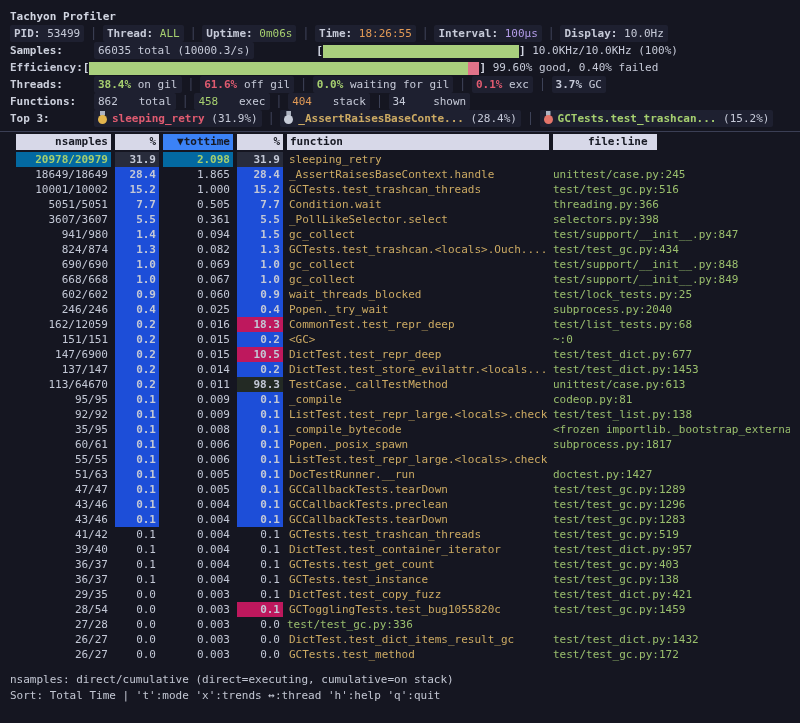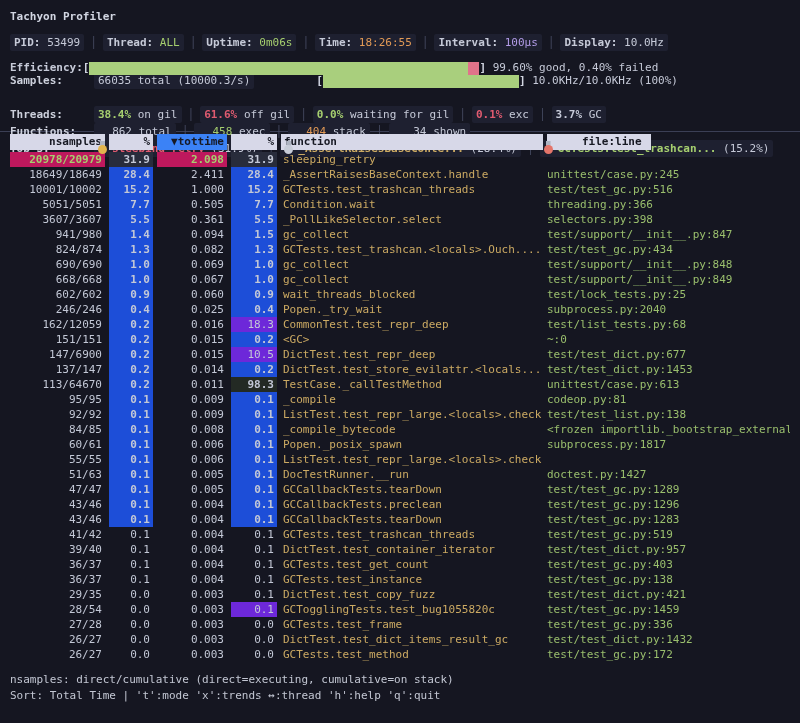--- a/index.html
+++ b/index.html
@@ -5,52 +5,52 @@
   html,body{margin:0;padding:0;background:#151621;}
   .screen{
     box-sizing:border-box;width:800px;height:723px;padding:8px 10px;
     background:#151621;color:#c6cad8;
     font-family:"DejaVu Sans Mono","Liberation Mono",monospace;
     font-size:11px;overflow:hidden;
   }
   .line{height:17px;line-height:17px;white-space:nowrap;}
   .b{font-weight:bold;}
   .title{font-weight:bold;color:#d2d6e2;}
-  .chip{background:#1e2030;border-radius:2px;padding:0 4px;display:inline-block;margin-top:9px;}
+  .chip{background:#1e2030;border-radius:2px;padding:0 4px;display:inline-block;}
   .sep{color:#454a61;margin:0 6px;}
-  .rowlabel{display:inline-block;min-width:84px;font-weight:bold;color:#ccd0dc;margin-top:30px;}
+  .rowlabel{display:inline-block;min-width:84px;font-weight:bold;color:#ccd0dc;}
   .green{color:#a6cf6f;}
   .red{color:#e05b70;}
   .orange{color:#e29a56;}
   .purple{color:#b39ce8;}
   .yellow{color:#ccaa63;}
-  .vnum{display:inline-block;min-width:34px;text-align:right;}
+  .vnum{display:inline-block;min-width:34px;text-align:left;}
   .bracket{color:#d2d6e2;font-weight:bold;}
   .bar{display:inline-block;height:13px;vertical-align:middle;background:#a9cf7d;}
   .bar-samples{width:196px;}
   .bar-eff{width:379px;}
   .bar-bad{display:inline-block;height:13px;vertical-align:middle;width:11px;background:#e0738a;}
   .divider{border-top:1px solid #3b3f55;margin:4px -10px 2px -10px;}
-  .grid{display:grid;grid-template-columns:95px 44px 70px 46px 262px 1fr;column-gap:4px;}
+  .grid{display:grid;grid-template-columns:95px 44px 70px 46px 262px 1fr;column-gap:4px;margin-left:6px;}
   .thead{height:16px;line-height:16px;margin-bottom:2px;}
   .th{background:#d7d8e8;color:#171923;font-weight:bold;padding:0 3px;}
   .th.right{text-align:right;}
   .th.sort{background:#3b82f6;}
   .th.fit{justify-self:start;min-width:66px;padding-left:35px;}
   .tr{height:15px;line-height:15px;}
   .td{white-space:pre;overflow:hidden;}
   .td.num{text-align:right;padding:0 3px;color:#c3c8d6;}
   .td.fn{color:#ccaa63;padding-left:2px;}
   .td.fl{color:#9abf6d;}
   .pc-p{color:#e05b70;font-weight:bold;background:#1d4ed8;}
-  .pc-ph{color:#ef5f79;font-weight:normal;background:#6d28d9;}
+  .pc-ph{color:#ef5f79;font-weight:bold;background:#be185d;}
   .pc-g{color:#a6cf6f;font-weight:bold;background:#232a24;}
   .pc-d{color:#8b91a6;}
   .pc-s{color:#a6cf6f;font-weight:bold;background:#282c3b;}
-  .tr.sel .ns,.tr.sel .tt{color:#a6cf6f;font-weight:bold;background:#be185d;}
+  .tr.sel .ns,.tr.sel .tt{color:#a6cf6f;font-weight:bold;background:#0369a1;}
   .footer{margin-top:10px;color:#c3c7d3;}
   .footer .line{height:16px;line-height:16px;}
   .medal{display:inline-block;width:9px;height:13px;position:relative;margin-right:5px;vertical-align:-2px;}
   .medal::before{content:"";position:absolute;top:0;left:2px;width:5px;height:7px;background:#aeb4c2;
     clip-path:polygon(0 0,100% 0,100% 55%,50% 100%,0 55%);}
   .medal::after{content:"";position:absolute;bottom:0;left:0;width:9px;height:9px;border-radius:50%;}
   .medal.gold::after{background:#e3b54d;}
   .medal.silver::after{background:#c7ccd8;}
   .medal.bronze::after{background:#e4756a;}
 </style>
@@ -100,21 +100,21 @@
       <div class="grid tr sel">
         <span class="td num ns">20978/20979</span>
         <span class="td num pc-s">31.9</span>
         <span class="td num tt">2.098</span>
         <span class="td num pc-s">31.9</span>
         <span class="td fn">sleeping_retry</span>
       </div>
       <div class="grid tr">
         <span class="td num ns">18649/18649</span>
         <span class="td num pc-p">28.4</span>
-        <span class="td num tt">2.411</span>
+        <span class="td num tt">1.865</span>
         <span class="td num pc-p">28.4</span>
         <span class="td fn">_AssertRaisesBaseContext.handle</span>
         <span class="td fl">unittest/case.py:245</span>
       </div>
       <div class="grid tr">
         <span class="td num ns">10001/10002</span>
         <span class="td num pc-p">15.2</span>
         <span class="td num tt">1.000</span>
         <span class="td num pc-p">15.2</span>
         <span class="td fn">GCTests.test_trashcan_threads</span>
@@ -234,21 +234,21 @@
       </div>
       <div class="grid tr">
         <span class="td num ns">92/92</span>
         <span class="td num pc-p">0.1</span>
         <span class="td num tt">0.009</span>
         <span class="td num pc-p">0.1</span>
         <span class="td fn">ListTest.test_repr_large.&lt;locals&gt;.check</span>
         <span class="td fl">test/test_list.py:138</span>
       </div>
       <div class="grid tr">
-        <span class="td num ns">84/85</span>
+        <span class="td num ns">35/95</span>
         <span class="td num pc-p">0.1</span>
         <span class="td num tt">0.008</span>
         <span class="td num pc-p">0.1</span>
         <span class="td fn">_compile_bytecode</span>
         <span class="td fl">&lt;frozen importlib._bootstrap_external</span>
       </div>
       <div class="grid tr">
         <span class="td num ns">60/61</span>
         <span class="td num pc-p">0.1</span>
         <span class="td num tt">0.006</span>
@@ -341,21 +341,20 @@
         <span class="td num tt">0.003</span>
         <span class="td num pc-ph">0.1</span>
         <span class="td fn">GCTogglingTests.test_bug1055820c</span>
         <span class="td fl">test/test_gc.py:1459</span>
       </div>
       <div class="grid tr">
         <span class="td num ns">27/28</span>
         <span class="td num pc-d">0.0</span>
         <span class="td num tt">0.003</span>
         <span class="td num pc-d">0.0</span>
-        <span class="td fn">GCTests.test_frame</span>
         <span class="td fl">test/test_gc.py:336</span>
       </div>
       <div class="grid tr">
         <span class="td num ns">26/27</span>
         <span class="td num pc-d">0.0</span>
         <span class="td num tt">0.003</span>
         <span class="td num pc-d">0.0</span>
         <span class="td fn">DictTest.test_dict_items_result_gc</span>
         <span class="td fl">test/test_dict.py:1432</span>
       </div>

